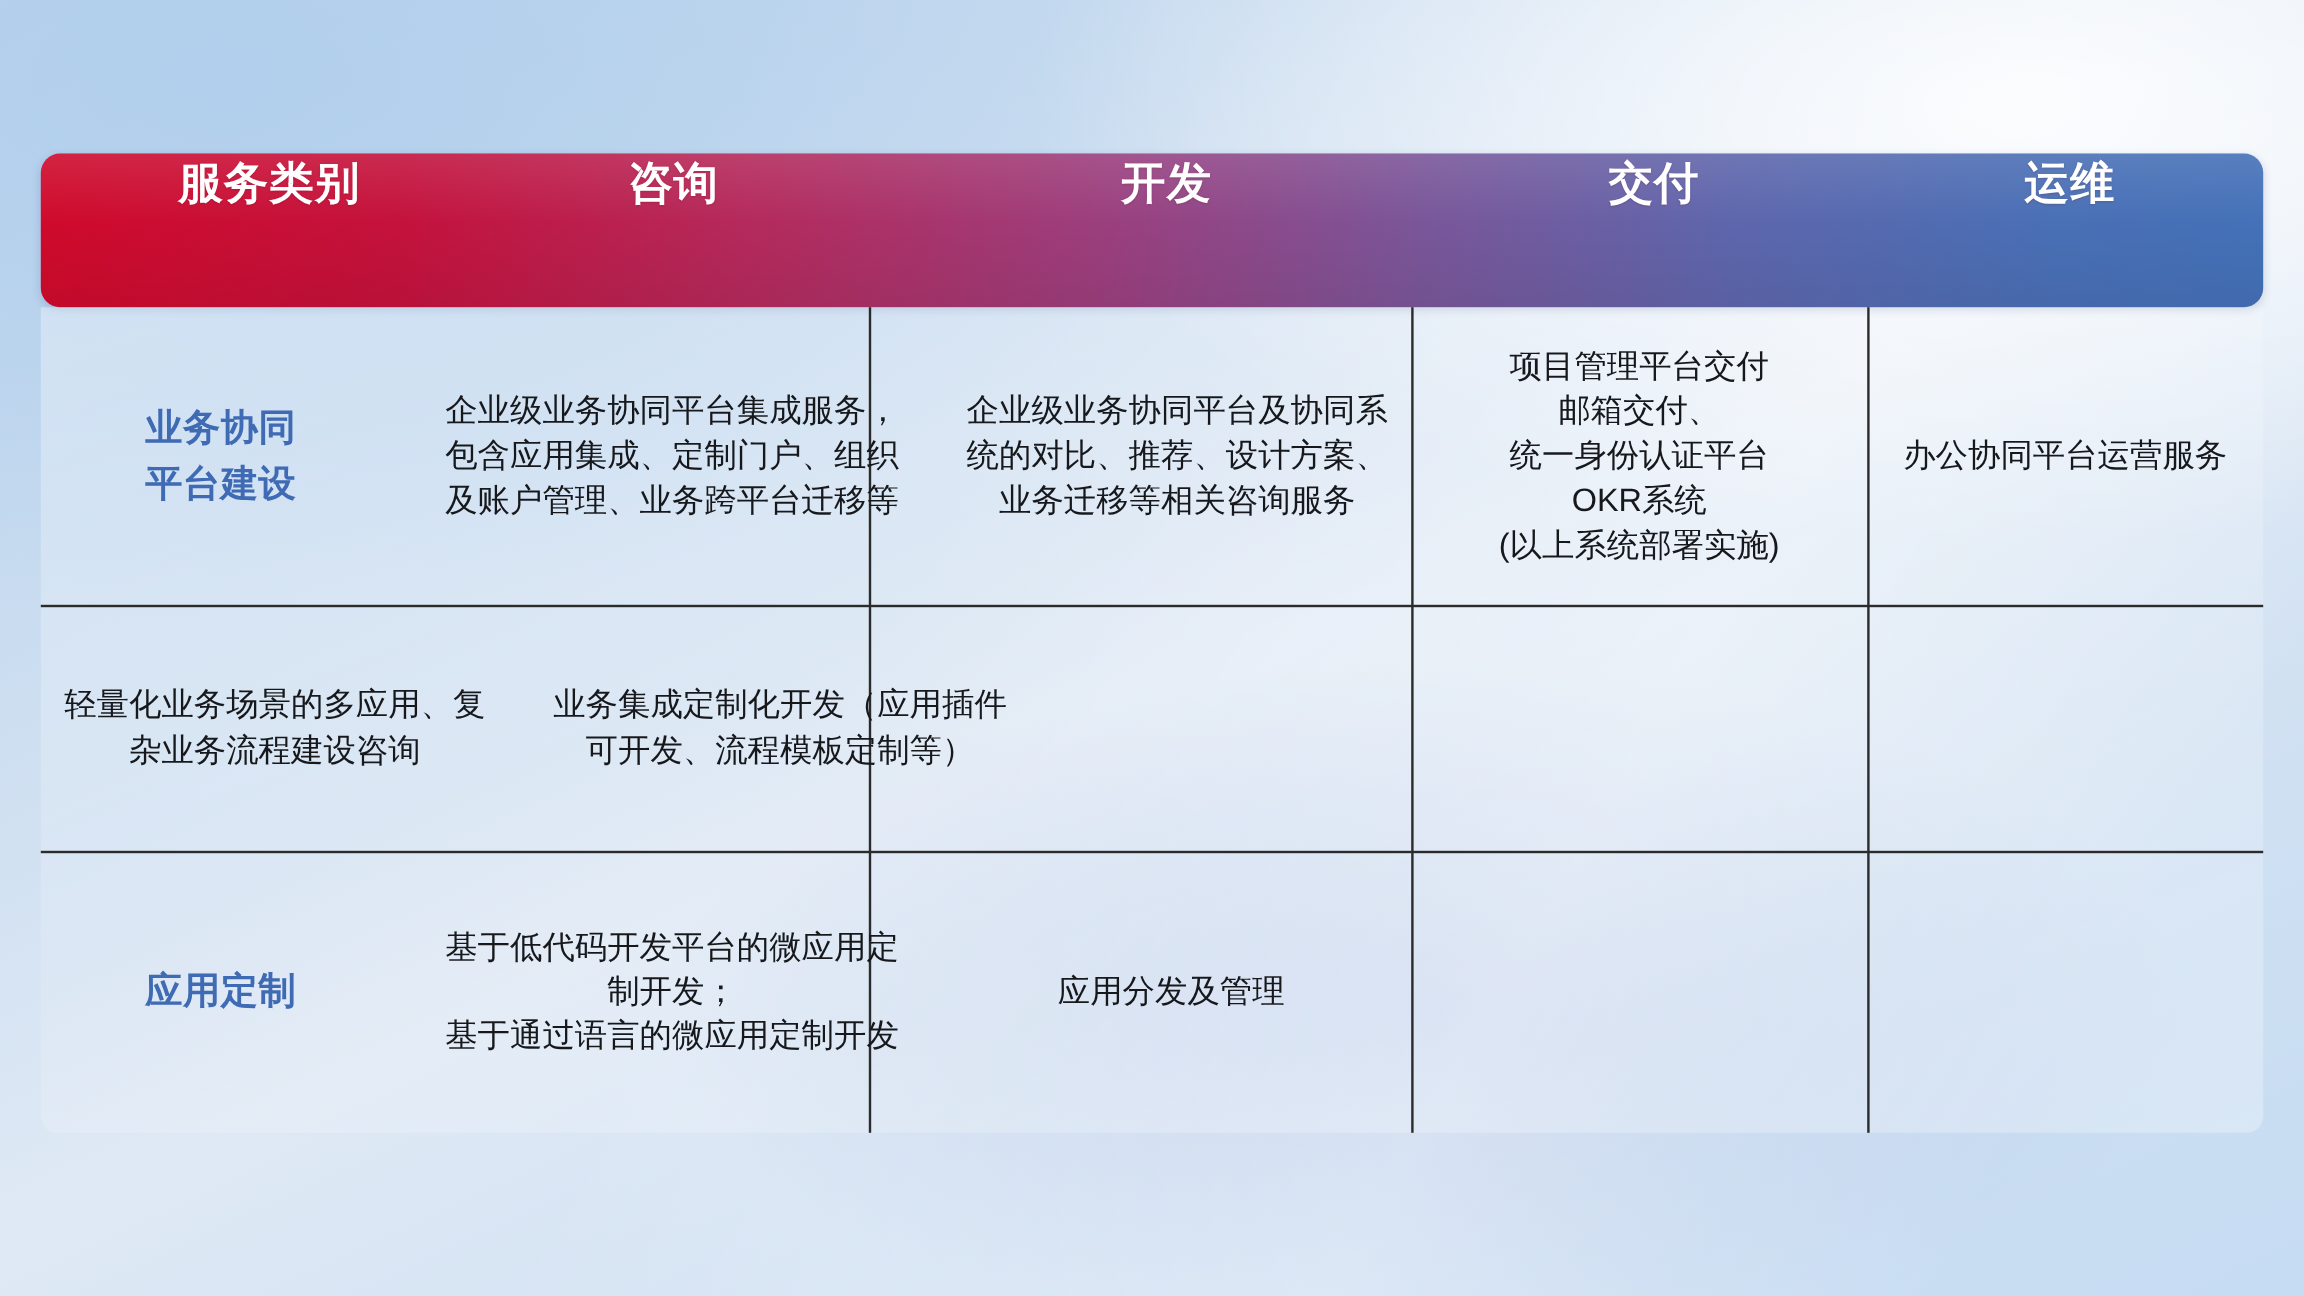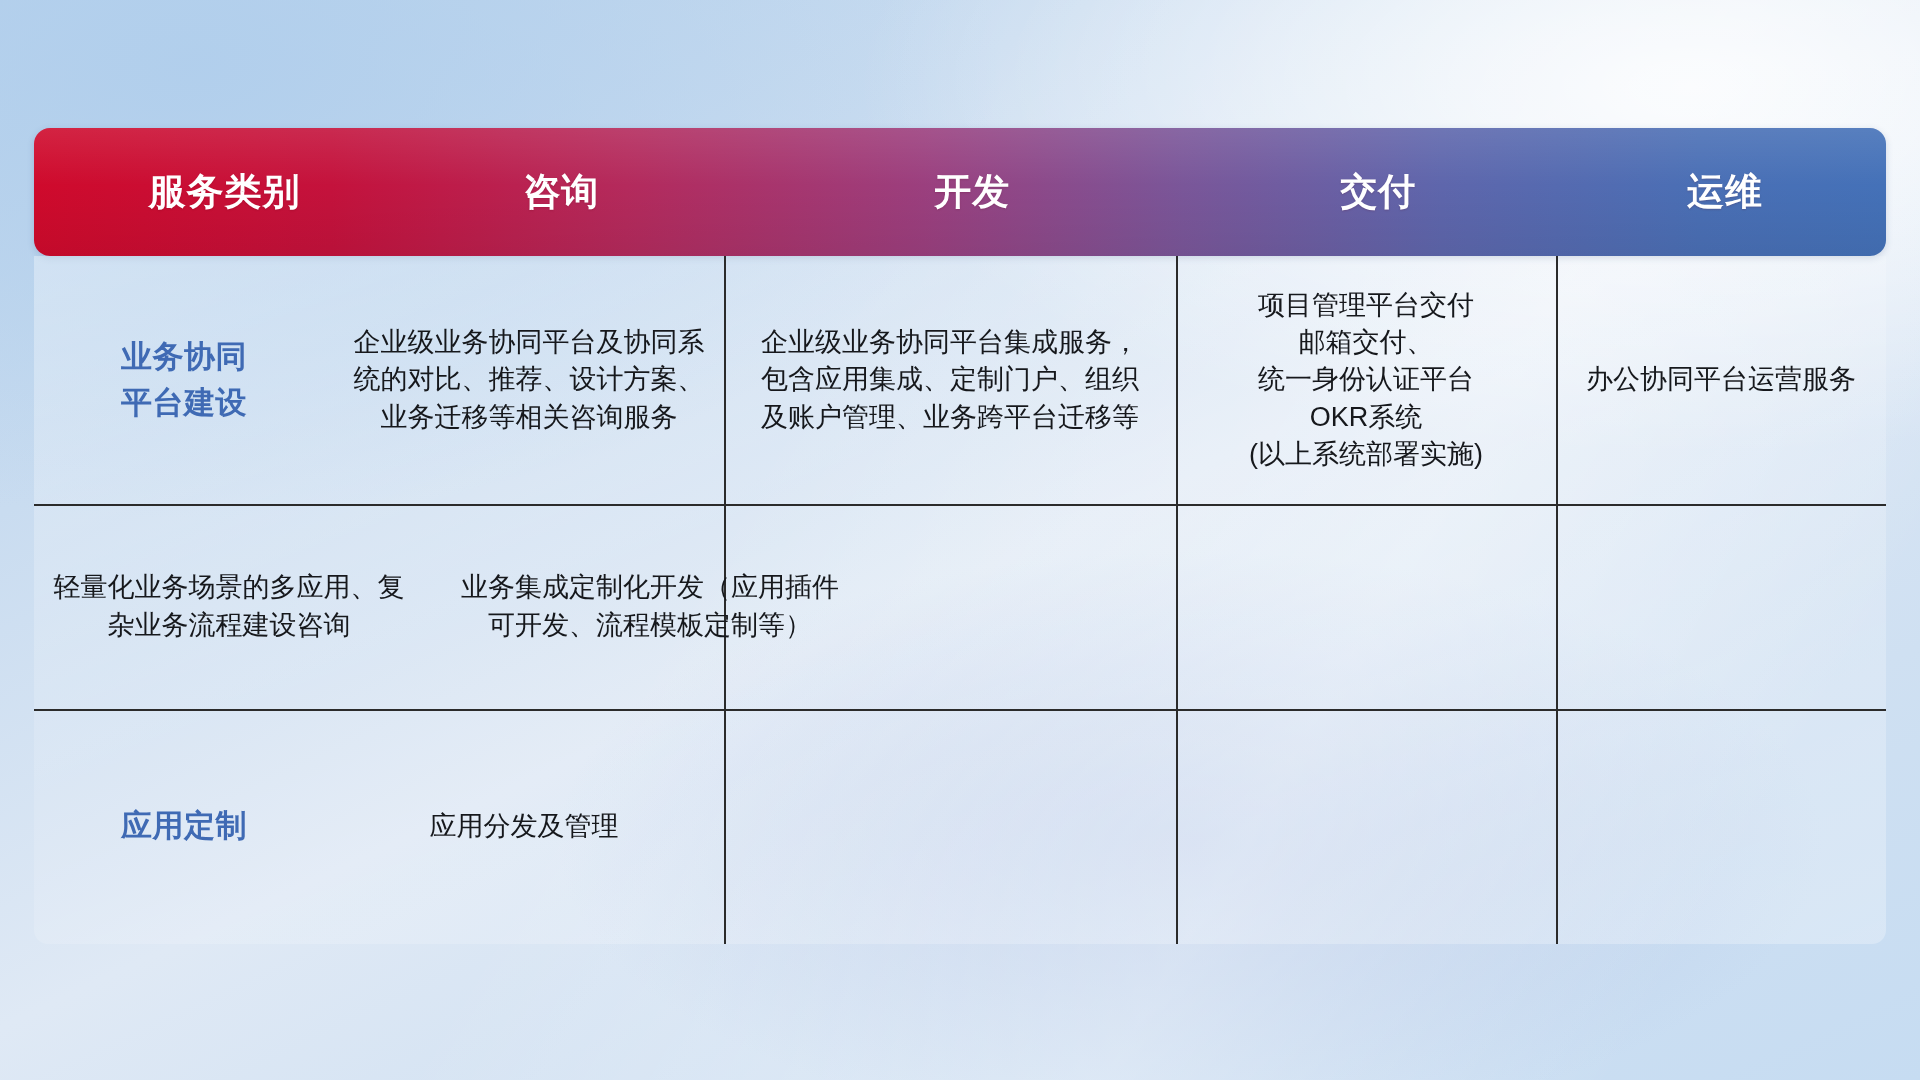--- a/index.html
+++ b/index.html
@@ -49,21 +49,21 @@
         #cf0a2c 0%,
         #c4123c 16%,
         #b42a5c 32%,
         #9b3f7e 48%,
         #7a5699 62%,
         #5e66ac 76%,
         #4a6fb5 90%,
         #4471b8 100%);
     box-shadow: 0 2px 7px rgba(50,70,120,0.18);
     display: flex;
-    align-items: center;
+    align-items: flex-start;
     overflow: hidden;
     padding-left: 44px;
   }
   .header-bar::after {
     content: "";
     position: absolute;
     inset: 0;
     background: linear-gradient(180deg, rgba(255,255,255,0.10) 0%, rgba(255,255,255,0.0) 45%, rgba(0,0,0,0.06) 100%);
     pointer-events: none;
   }
@@ -165,43 +165,46 @@
 
   <div class="body-area">
 
     <div class="vline v1"></div>
     <div class="vline v2"></div>
     <div class="vline v3"></div>
 
     <div class="row r0">
       <div class="cell label c0">业务协同
 平台建设</div>
+      <div class="cell c2">企业级业务协同平台集成服务，
+包含应用集成、定制门户、组织
+及账户管理、业务跨平台迁移等</div>
       <div class="cell c1">企业级业务协同平台及协同系
 统的对比、推荐、设计方案、
 业务迁移等相关咨询服务</div>
-      <div class="cell c2">企业级业务协同平台集成服务，
-包含应用集成、定制门户、组织
-及账户管理、业务跨平台迁移等</div>
       <div class="cell c3">项目管理平台交付
 邮箱交付、
 统一身份认证平台
 OKR系统
 (以上系统部署实施)</div>
       <div class="cell c4">办公协同平台运营服务</div>
     </div>
 
     <div class="row r1">
       <div class="cell c1">轻量化业务场景的多应用、复
 杂业务流程建设咨询</div>
       <div class="cell c2">业务集成定制化开发（应用插件
 可开发、流程模板定制等）</div>
       <div class="cell c3"></div>
       <div class="cell c4"></div>
     </div>
 
     <div class="row r2">
       <div class="cell label c0">应用定制</div>
+      <div class="cell c2">基于低代码开发平台的微应用定
+制开发；
+基于通过语言的微应用定制开发</div>
       <div class="cell c3">应用分发及管理</div>
       <div class="cell c4"></div>
     </div>
 
   </div>
 </div>
 
 </body></html>

